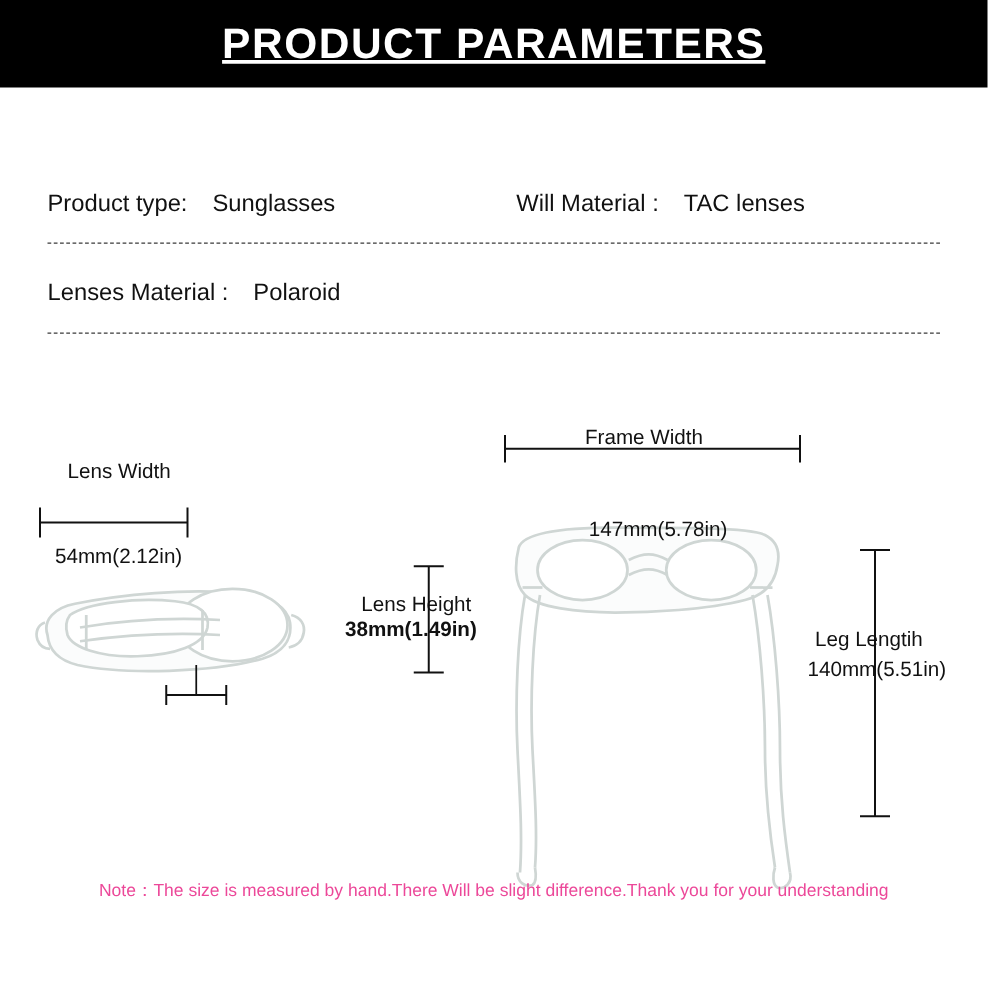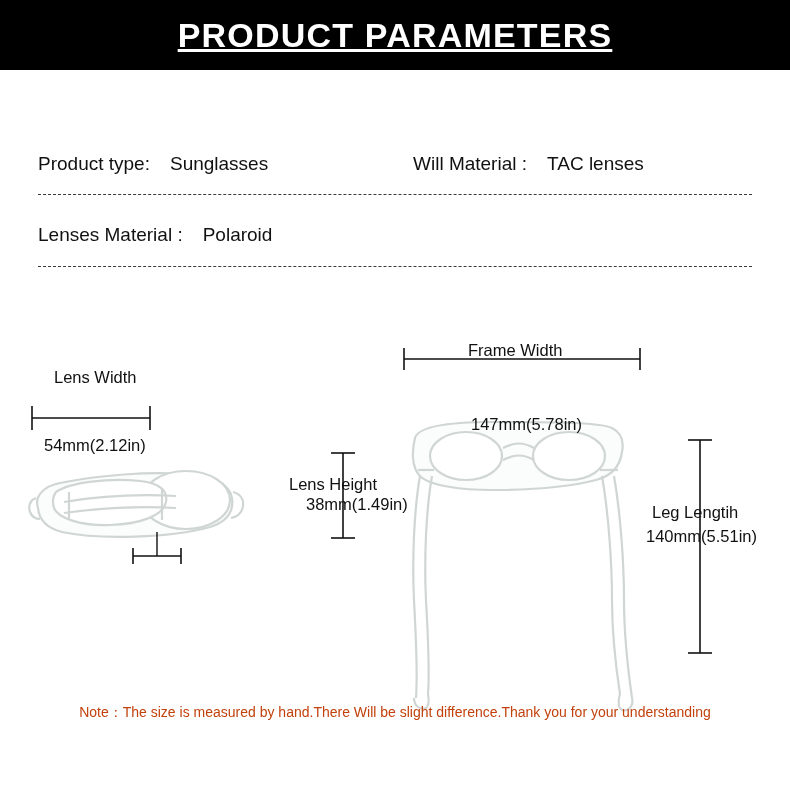--- a/index.html
+++ b/index.html
@@ -103,21 +103,21 @@
   }
 
   
   .note {
     position: absolute;
     left: 0;
     top: 704px;
     width: 790px;
     text-align: center;
     font-size: 14px;
-    color: #c2410c;
+    color: #ec4899;
   }
 
   .bottom-strip {
     position: absolute;
     left: 0;
     top: 760px;
     width: 790px;
     height: 31px;
     background: #ffffff;
   }
@@ -241,21 +241,21 @@
       <line x1="688" y1="383" x2="712" y2="383"></line>
       <line x1="700" y1="170" x2="700" y2="383"></line>
     </g>
   </svg>
 
   <div class="dim-text" style="left:54px; top:97px;">Lens Width</div>
   <div class="dim-text" style="left:44px; top:165px;">54mm(2.12in)</div>
 
 
   <div class="dim-text" style="left:289px; top:204px;">Lens Height</div>
-  <div class="dim-text" style="left:306px; top:224px;">38mm(1.49in)</div>
+  <div class="dim-text" style="left:276px; top:224px;font-weight:bold;">38mm(1.49in)</div>
 
   <div class="dim-text" style="left:468px; top:70px;">Frame Width</div>
   <div class="dim-text" style="left:471px; top:100px;margin-top:44px;">147mm(5.78in)</div>
 
   <div class="dim-text" style="left:652px; top:232px;">Leg Lengtih</div>
   <div class="dim-text" style="left:646px; top:256px;">140mm(5.51in)</div>
 </div>
 
 <div class="note">Note：The size is measured by hand.There Will be slight difference.Thank you for your understanding</div>
 <div class="bottom-strip"></div>

